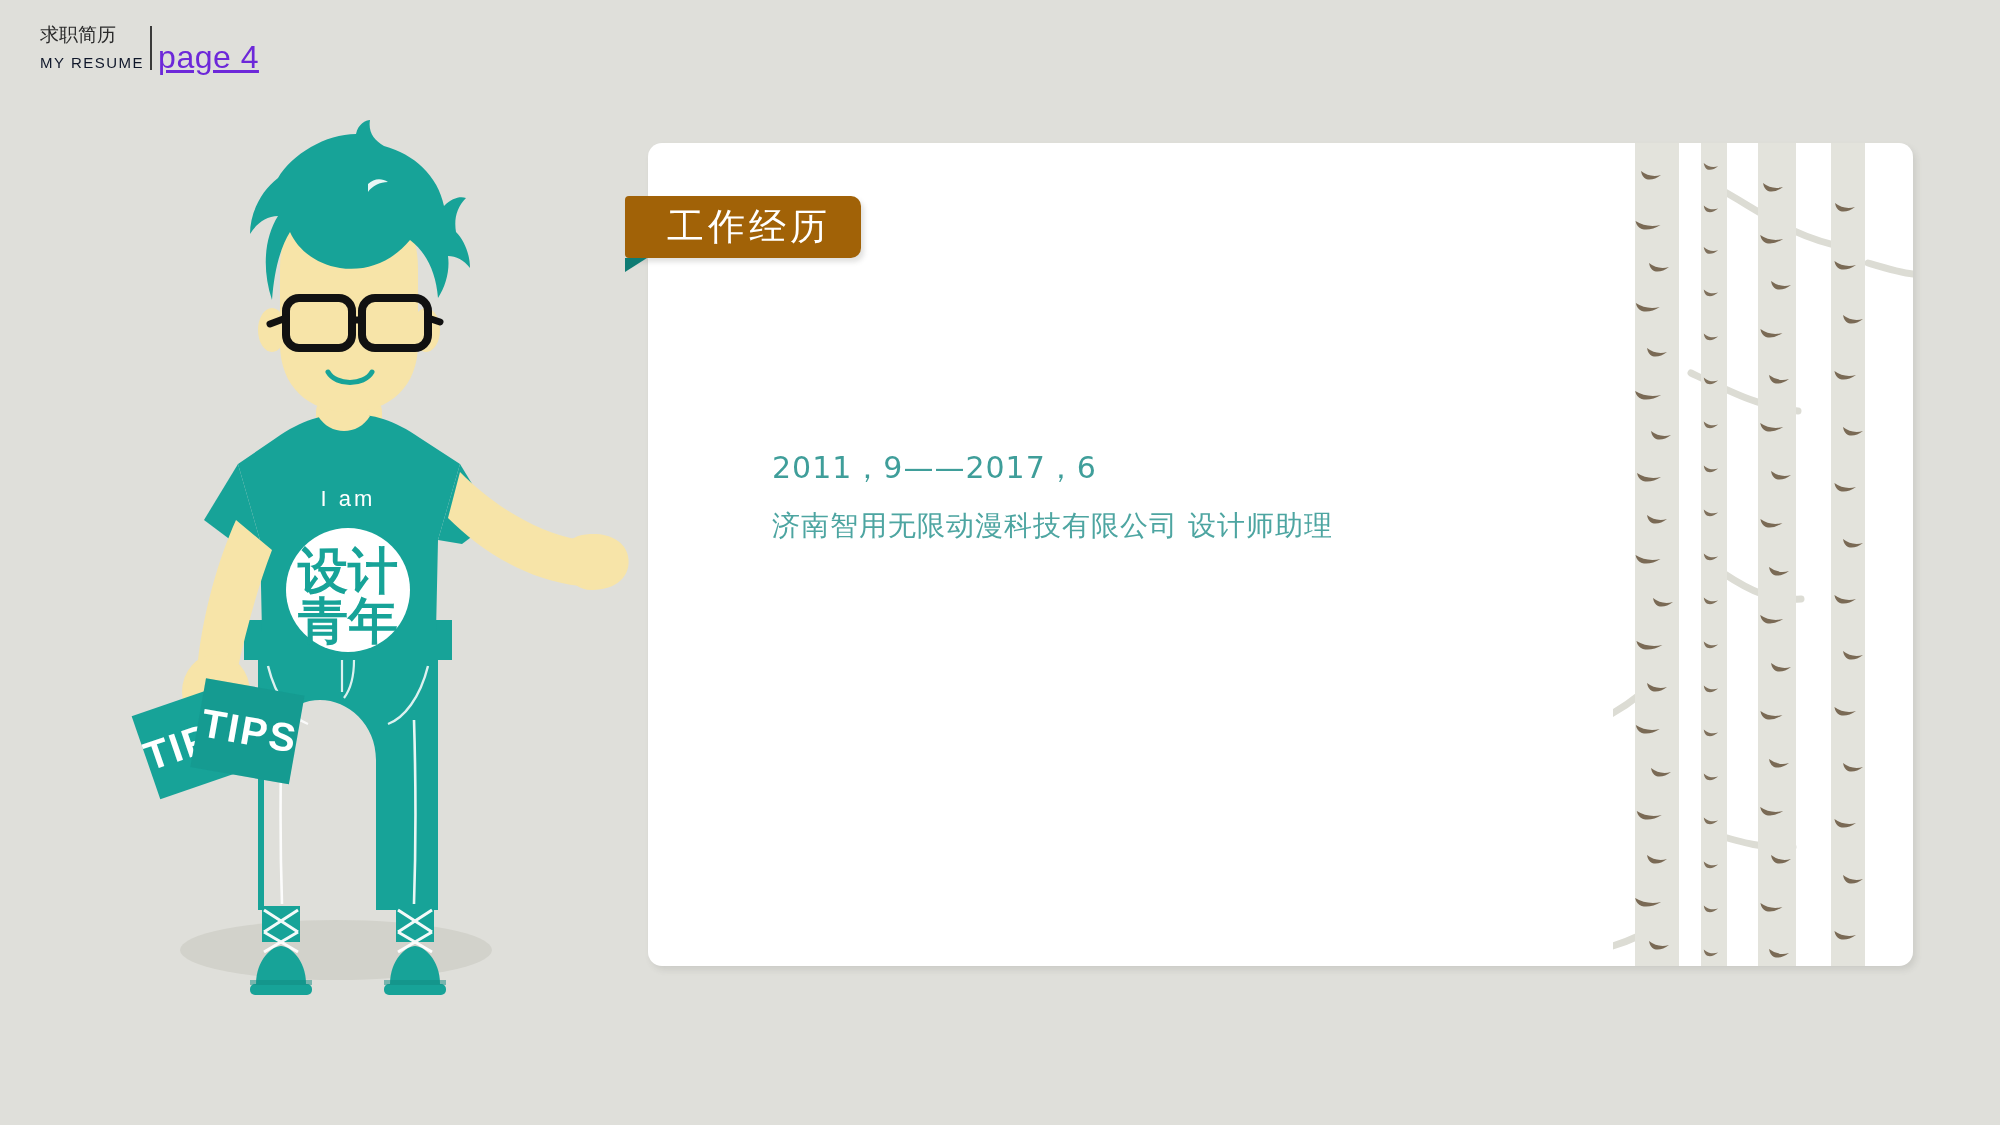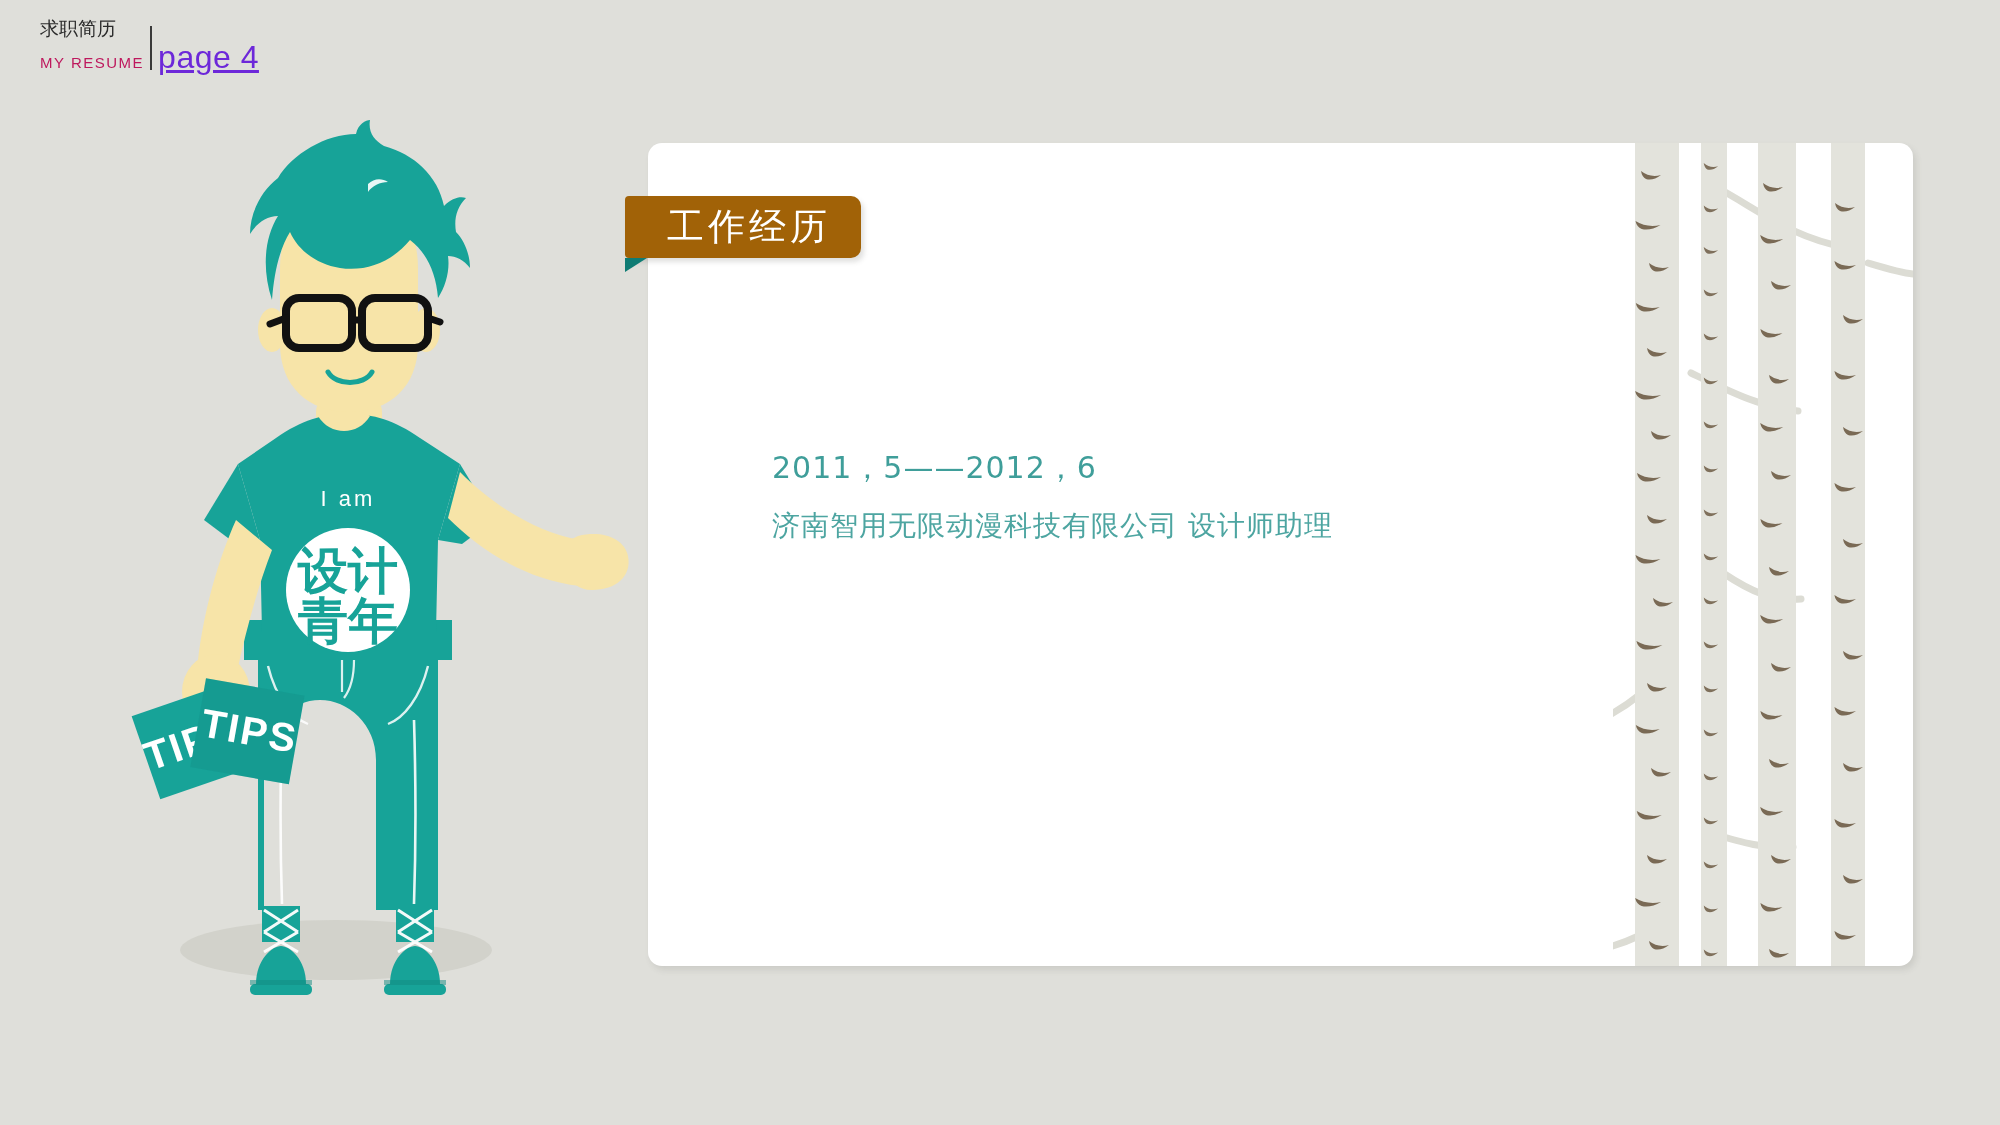--- a/index.html
+++ b/index.html
@@ -40,23 +40,23 @@
     line-height: 1;
   }
   .header-cn {
     font-size: 19px;
     color: #2b2b2b;
     letter-spacing: 0px;
     font-family: "DejaVu Sans", sans-serif;
   }
   .header-en {
     font-size: 15px;
-    color: #be185d;
+    color: #0f172a;
     letter-spacing: 1.5px;
-    margin-top: 17px;
+    margin-top: 11px;
     font-family: "Liberation Sans", sans-serif;
   }
   .header-rule {
     width: 2px;
     height: 44px;
     background: #3a3a3a;
     margin: 0 6px 2px 6px;
   }
   .header-page {
     font-size: 32px;
@@ -297,21 +297,21 @@
         <use href="#bark-mark" x="222" y="676" transform="scale(1.08,1) translate(-17,0)"></use>
         <use href="#bark-mark" x="230" y="732"></use>
         <use href="#bark-mark" x="222" y="788" transform="scale(1.08,1) translate(-17,0)"></use>
       </g>
     </svg>
 
   </div>
 
   <div class="experience-list">
     <div class="experience-entry">
-      <div class="entry-period">2011，5——2012，6</div>
+      <div class="entry-period">2011，9——2017，6</div>
       <div class="entry-detail">济南智用无限动漫科技有限公司  设计师助理</div>
     </div>
     <div class="experience-entry">
     </div>
   </div>
 
   <div class="section-tab-wrap">
     <div class="section-tab">
       <span class="section-tab-label">工作经历</span>
       <span class="tab-fold"></span>

